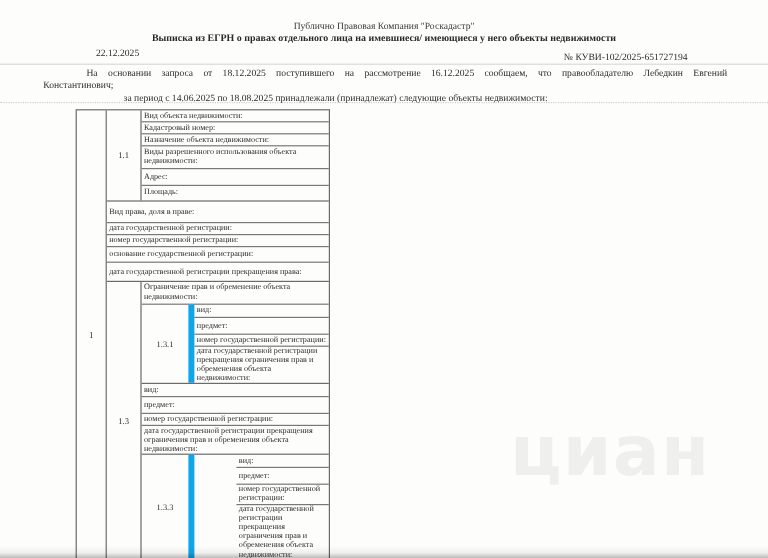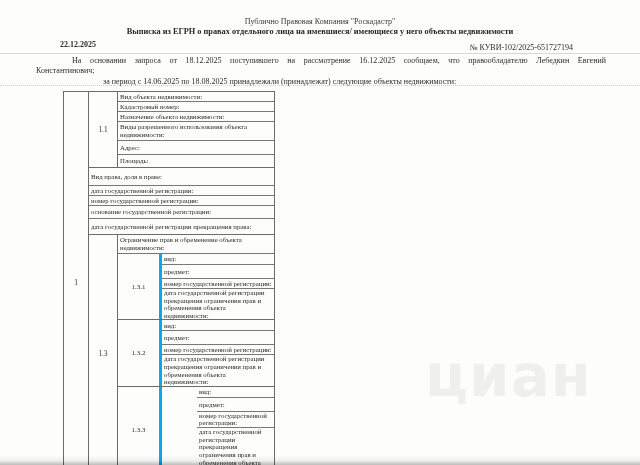--- a/index.html
+++ b/index.html
@@ -13,21 +13,21 @@
   }
   
   .org-name{
     position:absolute;top:17px;left:0;width:640px;
     text-align:center;font-size:8px;color:#3a3834;
   }
   .doc-title{
     position:absolute;top:27px;left:0;width:640px;
     text-align:center;font-size:8.3px;font-weight:bold;color:#2b2925;
   }
-  .doc-date{position:absolute;top:40px;left:60px;font-size:8px;font-weight:bold;}
+  .doc-date{position:absolute;top:40px;left:80px;font-size:8px;}
   .doc-number{position:absolute;top:43px;right:67px;font-size:8px;}
   .header-rule{
     position:absolute;top:53px;left:0;width:640px;height:1px;
     background:#d9d9d7;
   }
   
   .intro{
     position:absolute;top:56px;left:36px;width:570px;
     font-size:8px;line-height:1.3;text-align:justify;
     text-indent:36px;word-spacing:4px;margin:0;
@@ -66,21 +66,21 @@
   .sec-body{flex:1;display:flex;flex-direction:column;min-width:0;}
   .lbl{
     border-bottom:1px solid #787874;
     padding:0 2px;line-height:1.12;
     display:flex;align-items:center;
   }
   .sec-body > .lbl:last-child{border-bottom:none;}
   .subsec{display:flex;border-bottom:1px solid #6b6b6b;}
   .sec-body > .subsec:last-child{border-bottom:none;gap:35px;}
   .sub-num{
-    width:44px;border-right:3px solid #0ea5e9;
+    width:44px;border-right:5px solid #0ea5e9;
     display:flex;align-items:center;justify-content:center;
     font-size:7px;
   }
   .sub-body{flex:1;display:flex;flex-direction:column;min-width:0;}
   .sub-body .lbl:last-child{border-bottom:none;}
   .h10{min-height:10px}.h11{min-height:11px}.h12{min-height:12px}
   .h13{min-height:13px}.h14{min-height:14px}.h15{min-height:15px}
   .h18{min-height:18px}.h19{min-height:19px}.h23{min-height:23px}
   
   .watermark{
@@ -153,23 +153,20 @@
             </div>
             <div class="sub-body">
               <div class="lbl h11">вид:</div>
               <div class="lbl h14">предмет:</div>
               <div class="lbl h10">номер государственной регистрации:</div>
               <div class="lbl h23">дата государственной регистрации прекращения ограничения прав и обременения объекта недвижимости:</div>
             </div>
           </div>
 
           <div class="subsec">
-            <div class="sub-num">
-              <span>1.3.2</span>
-            </div>
             <div class="sub-body">
               <div class="lbl h11">вид:</div>
               <div class="lbl h14">предмет:</div>
               <div class="lbl h10">номер государственной регистрации:</div>
               <div class="lbl h23">дата государственной регистрации прекращения ограничения прав и обременения объекта недвижимости:</div>
             </div>
           </div>
 
           <div class="subsec">
             <div class="sub-num">

